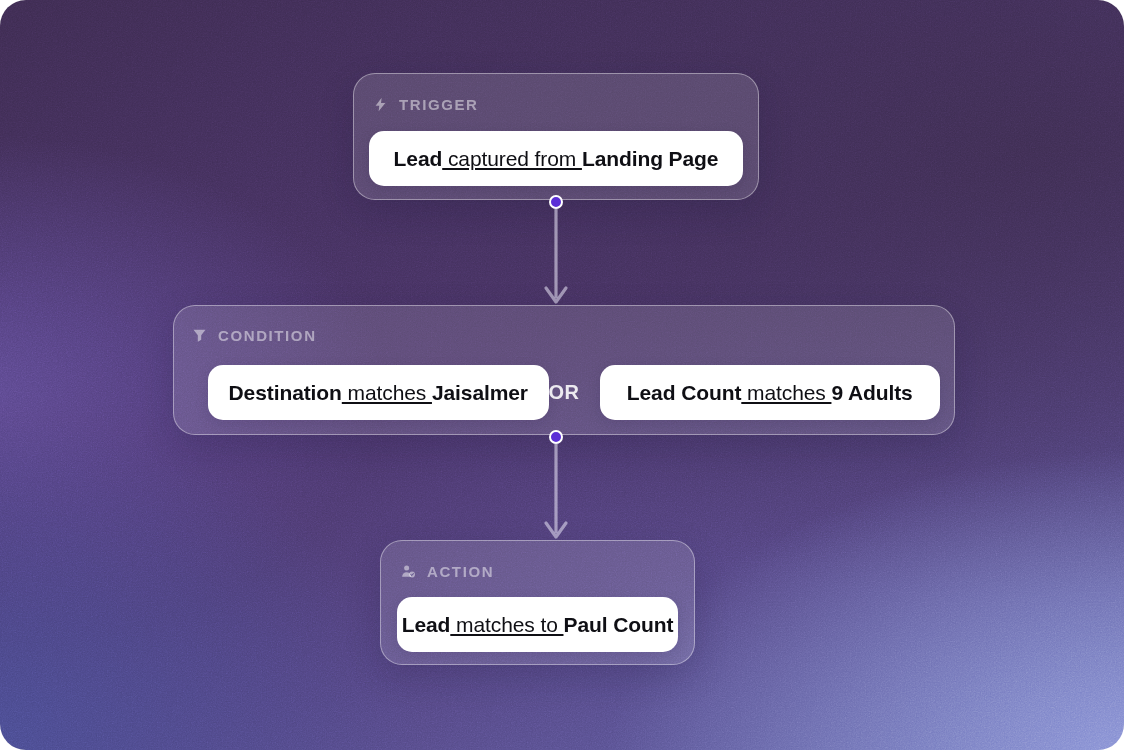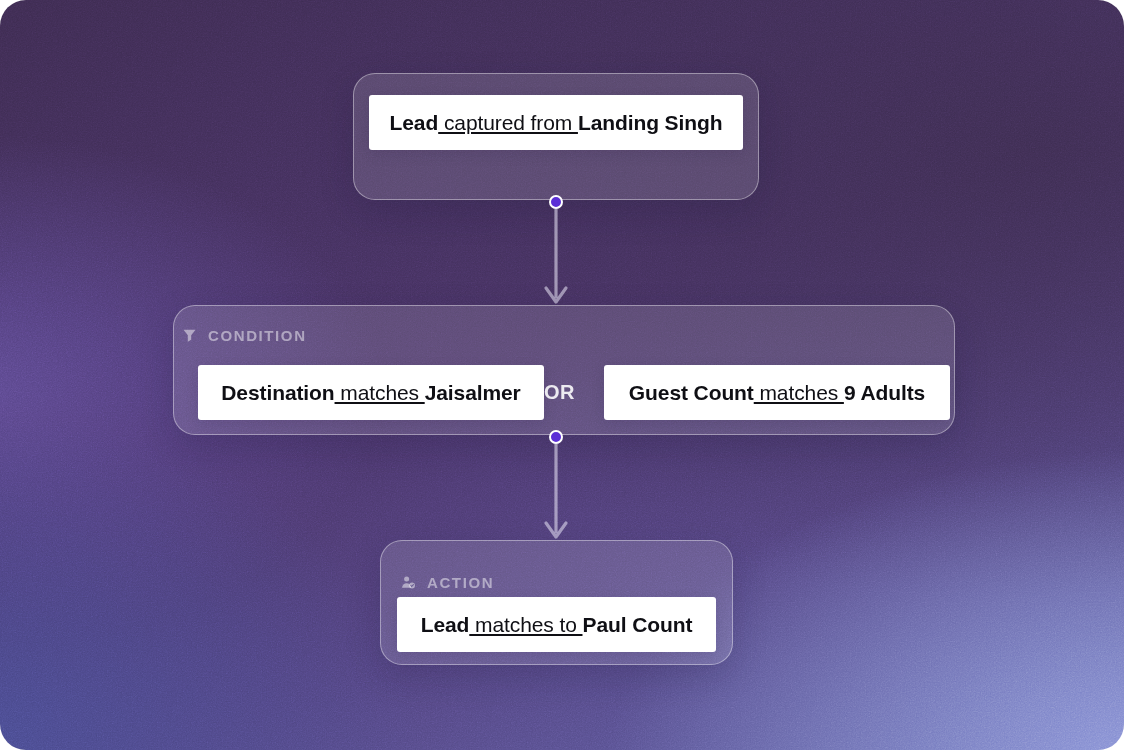--- a/index.html
+++ b/index.html
@@ -31,36 +31,36 @@
     position: absolute;
     background: rgba(255,255,255,0.13);
     border: 1px solid rgba(255,255,255,0.40);
     border-radius: 22px;
     box-shadow: 0 12px 34px rgba(22,14,48,0.18);
     display: flex;
     flex-direction: column;
     justify-content: space-between;
   }
   .card-trigger   { left: 353px; top: 73px;  width: 406px; height: 127px; padding: 21px 15px 13px; }
-  .card-condition { left: 173px; top: 305px; width: 782px; height: 130px; padding: 20px 4px 14px; }
-  .card-action    { left: 380px; top: 540px; width: 353px; height: 125px; padding: 32px 16px 12px; }
+  .card-condition { left: 173px; top: 305px; width: 782px; height: 130px; padding: 20px 14px 14px; }
+  .card-action    { left: 380px; top: 540px; width: 315px; height: 125px; padding: 21px 16px 12px; }
 
   .card-label {
     display: flex; align-items: center; gap: 11px;
     padding-left: 4px;
     height: 18px;
     color: var(--card-label, rgba(255,255,255,0.48));
     font-size: 15px; font-weight: 700;
     letter-spacing: 1.6px;
   }
   .card-label svg { flex: 0 0 auto; display: block; }
 
   .pill {
     background: #ffffff;
-    border-radius: 3px;
+    border-radius: 15px;
     height: 55px;
     display: flex; align-items: center; justify-content: center;
     font-size: 21px;
     color: #0f0f14;
     white-space: pre;
     box-shadow: 0 4px 14px rgba(22,14,48,0.10);
     letter-spacing: -0.1px;
   }
   .pill b { font-weight: 700; }
   .pill .mid { font-weight: 400; text-decoration: underline; }
@@ -105,22 +105,28 @@
 
   <svg class="grain" xmlns="http://www.w3.org/2000/svg">
     <filter id="grain-f">
       <feTurbulence type="fractalNoise" baseFrequency="0.8" numOctaves="3" stitchTiles="stitch"></feTurbulence>
       <feColorMatrix type="saturate" values="0"></feColorMatrix>
     </filter>
     <rect width="100%" height="100%" filter="url(#grain-f)"></rect>
   </svg>
 
   <div class="card card-trigger">
+    <div class="card-label">
+      <svg viewBox="0 0 16 16" width="15" height="15">
+        <path d="M9.2 0.8 L2.8 9.2 H6.7 L6 15.2 L13.2 6.4 H8.6 Z" fill="currentColor"></path>
+      </svg>
+      <span>TRIGGER</span>
+    </div>
     <div class="pill">
-      <b>Lead</b><span class="mid"> captured from </span><b>Landing Singh</b>
+      <b>Lead</b><span class="mid"> captured from </span><b>Landing Page</b>
     </div>
   </div>
 
   <div class="node-dot dot-1"></div>
   <svg class="connector connector-1" width="32" height="100">
     <line x1="16" y1="2" x2="16" y2="90"></line>
     <polyline points="6,81 16,95 26,81"></polyline>
   </svg>
 
   <div class="card card-condition">
@@ -129,21 +135,21 @@
         <path d="M1.6 1.8 H14.4 L9.8 7.6 V12.6 L6.2 14.6 V7.6 Z" fill="currentColor"></path>
       </svg>
       <span>CONDITION</span>
     </div>
     <div class="condition-row">
       <div class="pill">
         <b>Destination</b><span class="mid"> matches </span><b>Jaisalmer</b>
       </div>
       <div class="or-label">OR</div>
       <div class="pill">
-        <b>Guest Count</b><span class="mid"> matches </span><b>9 Adults</b>
+        <b>Lead Count</b><span class="mid"> matches </span><b>9 Adults</b>
       </div>
     </div>
   </div>
 
   <div class="node-dot dot-2"></div>
   <svg class="connector connector-2" width="32" height="100">
     <line x1="16" y1="2" x2="16" y2="90"></line>
     <polyline points="6,81 16,95 26,81"></polyline>
   </svg>
 

